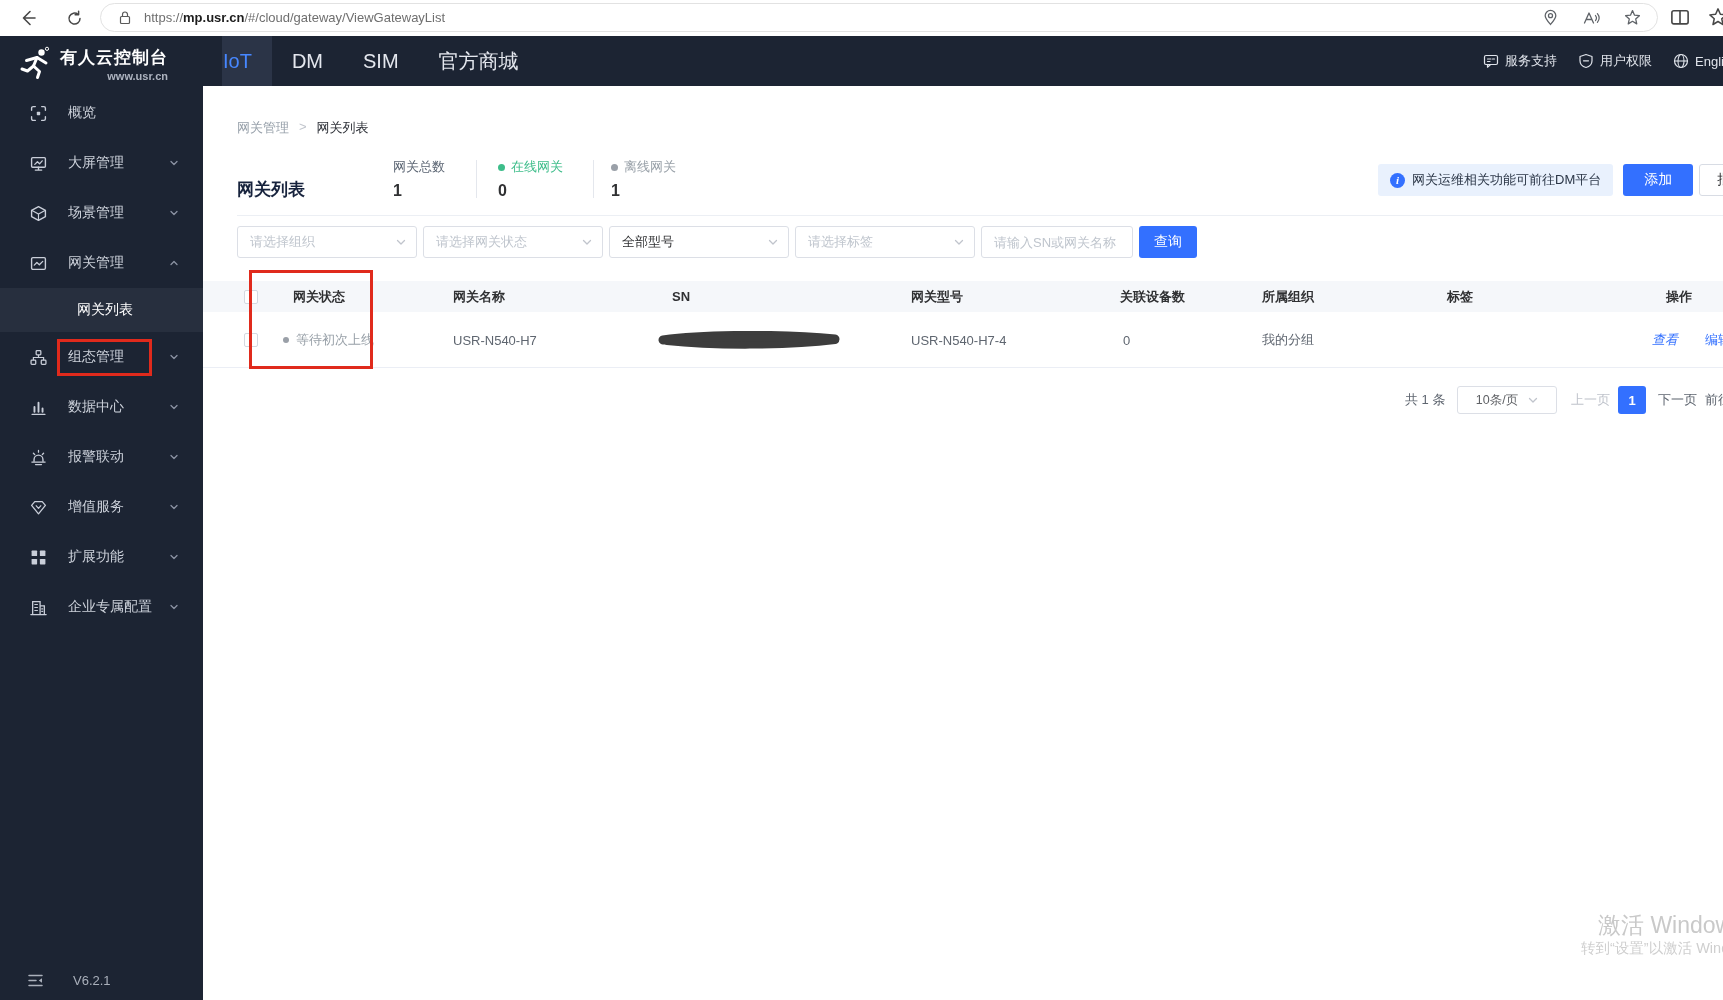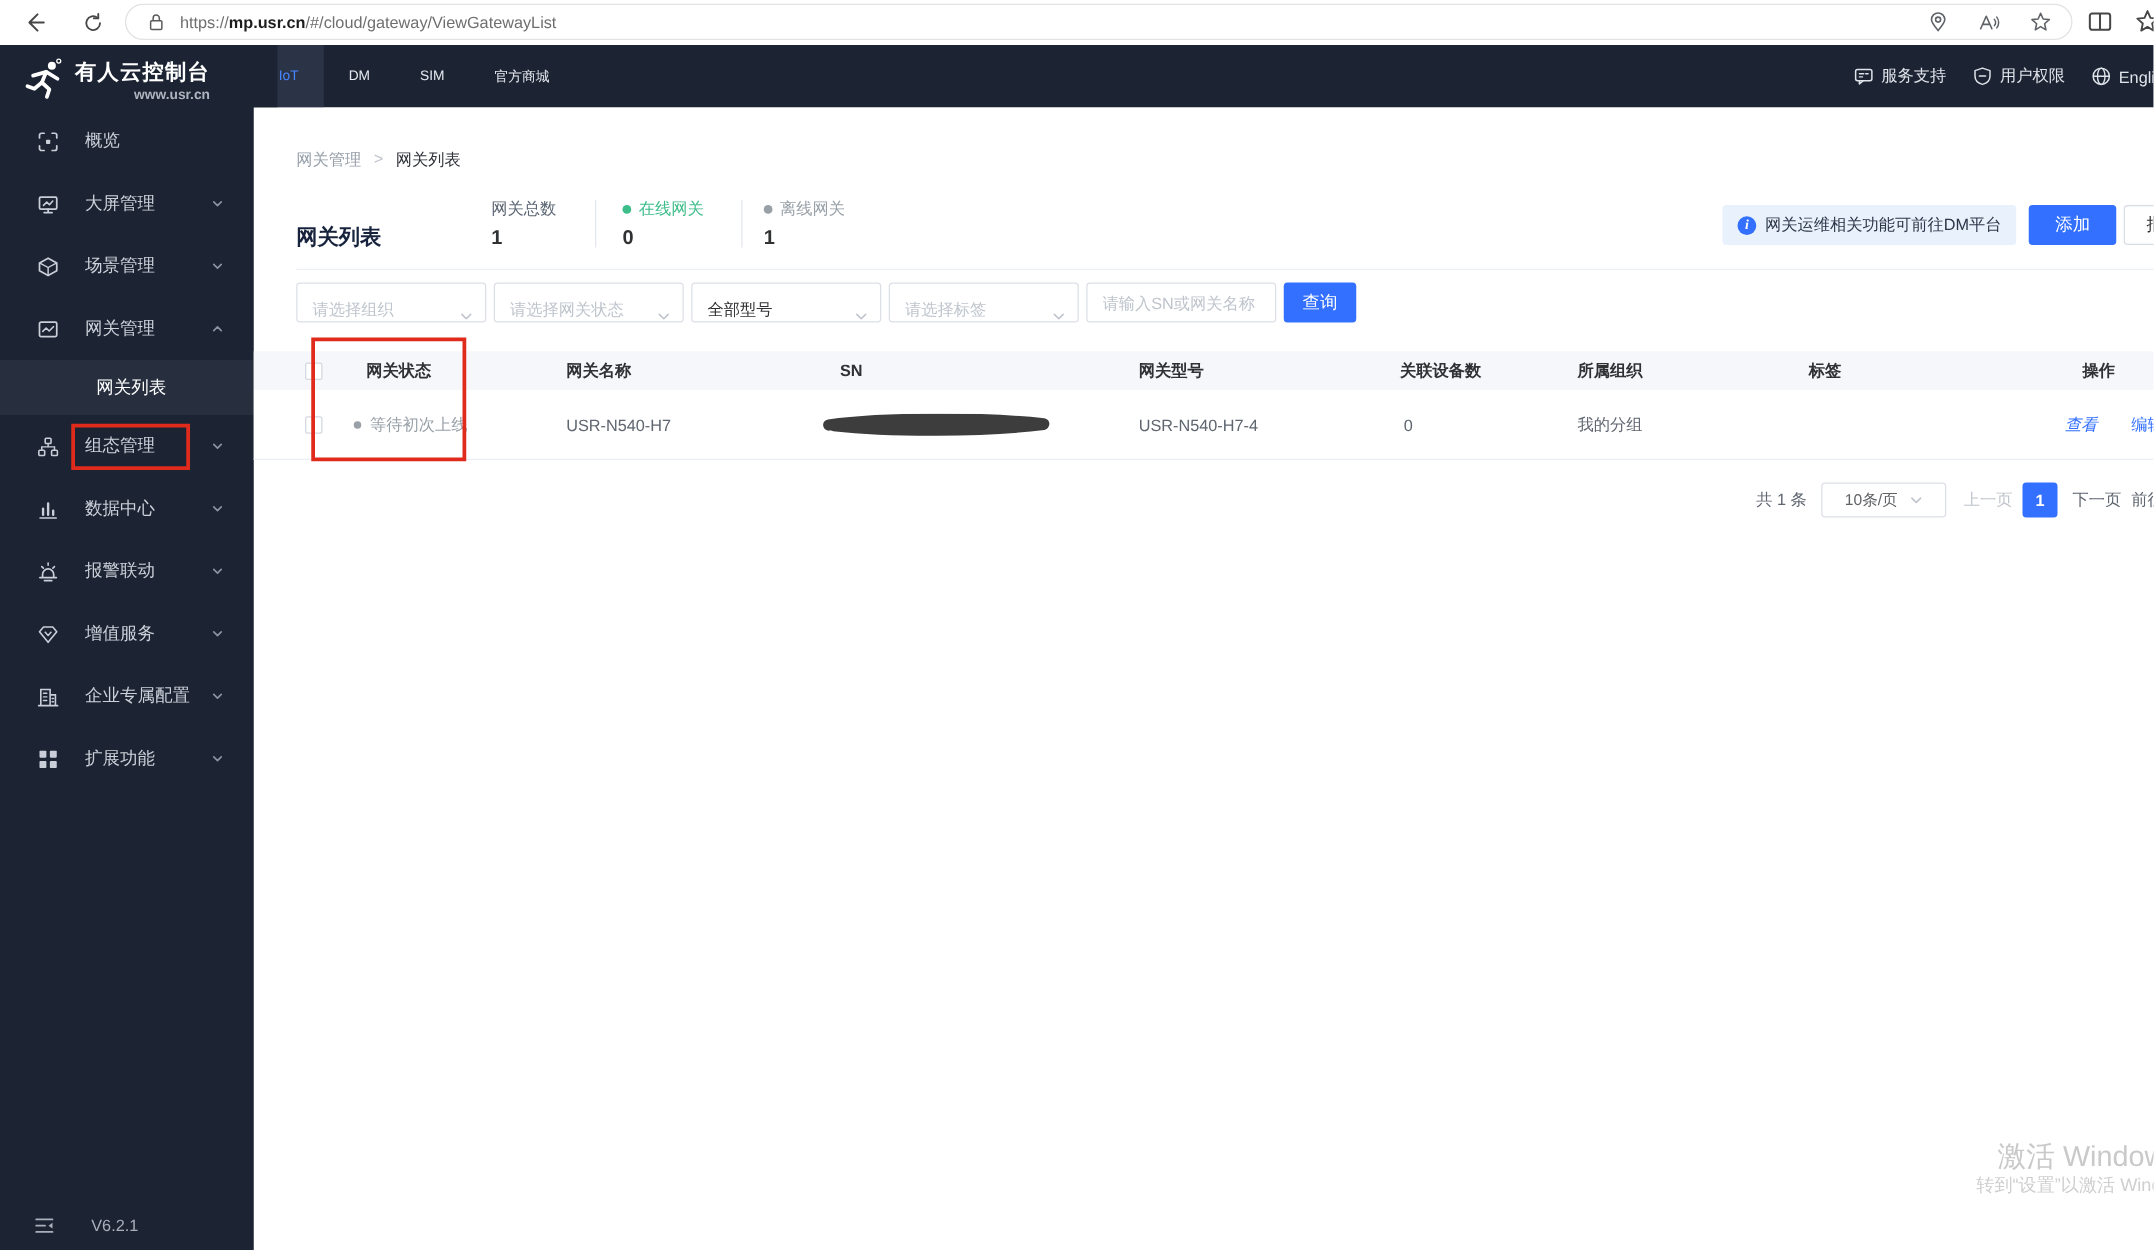--- a/index.html
+++ b/index.html
@@ -11,21 +11,21 @@
   .chrome-btn { position:absolute; top:0; width:36px; height:36px; display:flex; align-items:center; justify-content:center; color:#474747; cursor:pointer; }
   .url-pill { position:absolute; left:100px; top:3px; width:1558px; height:29px; border:1px solid #e2e2e2; border-radius:15px; background:#fff; display:flex; align-items:center; padding:0 16px; }
   .url-text { font-size:13px; color:#6f6f6f; margin-left:11px; white-space:nowrap; }
   .url-text b { color:#1d1d1d; font-weight:bold; }
   .pill-right { margin-left:auto; display:flex; align-items:center; gap:24px; }
   .chrome-right-icon { position:absolute; top:7px; }
 
   
   .topnav { position:absolute; top:36px; left:0; width:1723px; height:50px; background:#1c2433; }
   .topnav-tabs { position:absolute; left:203px; top:0; height:50px; display:flex; }
-  .tab { padding:0 20px; height:50px; display:flex; align-items:center; font-size:11px; color:#e4e7ee; cursor:pointer; }
+  .tab { padding:0 20px; height:50px; display:flex; align-items:center; font-size:20px; color:#e4e7ee; cursor:pointer; }
   .tab.active { background:#2b3447; color:#4787ff; }
   .topnav-right { position:absolute; left:1483px; top:0; height:50px; display:flex; align-items:center; gap:21px; }
   .tn-item { display:flex; align-items:center; gap:6px; color:#e0e4eb; font-size:13px; cursor:pointer; white-space:nowrap; }
 
   
   .sidebar { position:absolute; top:36px; left:0; width:222px; height:964px; background:#1c2433; }
   .brand { display:flex; align-items:flex-start; padding:10px 0 0 18px; }
   .brand-text { margin-left:8px; }
   .brand-title { color:#fff; font-size:17px; font-weight:bold; letter-spacing:1px; white-space:nowrap; }
   .brand-site { color:#aeb4c0; font-size:11px; text-align:right; margin-top:1px;font-weight:bold; }
@@ -56,21 +56,21 @@
 
   .head-right { position:absolute; top:78px; left:1175px; display:flex; align-items:center; }
   .notice-chip { height:32px; background:#e9f1fd; border-radius:3px; display:flex; align-items:center; gap:7px; padding:0 12px; font-size:13px; color:#2b3647; white-space:nowrap; }
   .i-icon { width:15px; height:15px; border-radius:50%; background:#3370ff; color:#fff; font-size:11px; font-weight:bold; font-style:italic; display:flex; align-items:center; justify-content:center; font-family:"Liberation Serif",serif; flex:none; }
   .btn { height:32px; border-radius:3px; font-size:14px; display:flex; align-items:center; justify-content:center; cursor:pointer; white-space:nowrap; }
   .btn-add { width:70px; margin-left:10px; background:#3370ff; color:#fff; }
   .btn-batch { width:110px; margin-left:6px; background:#fff; border:1px solid #d8dce4; color:#303133; justify-content:flex-start; padding-left:17px; }
   .head-divider { position:absolute; top:129px; left:34px; width:1486px; border-top:1px solid #eceff4; }
 
   .filters { position:absolute; top:140px; left:34px; display:flex; }
-  .sel { width:152px; height:32px; border:1px solid #dcdfe6; border-radius:3px; margin-right:6px; display:flex; align-items:flex-end; padding:0 10px 0 12px; font-size:13px; color:#bfc5cd; background:#fff; cursor:pointer; white-space:nowrap; }
+  .sel { width:180px; height:32px; border:1px solid #dcdfe6; border-radius:3px; margin-right:6px; display:flex; align-items:center; padding:0 10px 0 12px; font-size:13px; color:#bfc5cd; background:#fff; cursor:pointer; white-space:nowrap; }
   .sel-caret { margin-left:auto; display:flex; }
   .sel.has-value { color:#303133; }
   .txt-input { width:152px; height:32px; border:1px solid #dcdfe6; border-radius:3px; margin-right:6px; padding:0 12px; font-size:13px; color:#303133; font-family:"Liberation Sans",sans-serif; }
   .txt-input::placeholder { color:#bfc5cd; }
   .btn-query { width:58px; background:#3370ff; color:#fff; }
 
   .table { position:absolute; top:195px; left:0; width:1520px; }
   .thead { position:relative; height:31px; background:#f5f7fa; }
   .th { position:absolute; top:0; height:31px; display:flex; align-items:center; font-size:13px; font-weight:bold; color:#303133; white-space:nowrap; }
   .trow { position:relative; height:56px; border-bottom:1px solid #ebeef5; background:#fff; }
@@ -339,44 +339,44 @@
         <span class="chev">
             <svg width="10" height="10" viewBox="0 0 10 10">
               <path d="M2 3.5 L5 6.5 L8 3.5" stroke="#8b93a3" stroke-width="1.3" fill="none" stroke-linecap="round" stroke-linejoin="round"></path>
             </svg>
           </span>
       </div>
 
       <div class="menu-item">
         <span class="mi-icon">
           <svg width="17" height="17" viewBox="0 0 16 16">
+              <rect x="1.5" y="1.5" width="5.2" height="5.2" rx="0.6" fill="#c9ced9"></rect>
+              <rect x="9.3" y="1.5" width="5.2" height="5.2" rx="0.6" fill="#c9ced9"></rect>
+              <rect x="1.5" y="9.3" width="5.2" height="5.2" rx="0.6" fill="#c9ced9"></rect>
+              <rect x="9.3" y="9.3" width="5.2" height="5.2" rx="0.6" fill="#c9ced9"></rect>
+            </svg>
+        </span>
+        <span class="mi-label">扩展功能</span>
+        <span class="chev">
+            <svg width="10" height="10" viewBox="0 0 10 10">
+              <path d="M2 3.5 L5 6.5 L8 3.5" stroke="#8b93a3" stroke-width="1.3" fill="none" stroke-linecap="round" stroke-linejoin="round"></path>
+            </svg>
+          </span>
+      </div>
+
+      <div class="menu-item">
+        <span class="mi-icon">
+          <svg width="17" height="17" viewBox="0 0 16 16">
               <path d="M2.5 14.5 V2.5 H9.5 V14.5" stroke="#c9ced9" stroke-width="1.2" fill="none"></path>
               <path d="M9.5 6.5 H13.5 V14.5" stroke="#c9ced9" stroke-width="1.2" fill="none"></path>
               <path d="M0.8 14.6 H15.2" stroke="#c9ced9" stroke-width="1.2" stroke-linecap="round"></path>
               <path d="M4.5 5.2 H7 M4.5 8 H7 M4.5 10.8 H7 M11 9.3 H12 M11 11.6 H12" stroke="#c9ced9" stroke-width="1.1" stroke-linecap="round"></path>
             </svg>
         </span>
         <span class="mi-label">企业专属配置</span>
-        <span class="chev">
-            <svg width="10" height="10" viewBox="0 0 10 10">
-              <path d="M2 3.5 L5 6.5 L8 3.5" stroke="#8b93a3" stroke-width="1.3" fill="none" stroke-linecap="round" stroke-linejoin="round"></path>
-            </svg>
-          </span>
-      </div>
-
-      <div class="menu-item">
-        <span class="mi-icon">
-          <svg width="17" height="17" viewBox="0 0 16 16">
-              <rect x="1.5" y="1.5" width="5.2" height="5.2" rx="0.6" fill="#c9ced9"></rect>
-              <rect x="9.3" y="1.5" width="5.2" height="5.2" rx="0.6" fill="#c9ced9"></rect>
-              <rect x="1.5" y="9.3" width="5.2" height="5.2" rx="0.6" fill="#c9ced9"></rect>
-              <rect x="9.3" y="9.3" width="5.2" height="5.2" rx="0.6" fill="#c9ced9"></rect>
-            </svg>
-        </span>
-        <span class="mi-label">扩展功能</span>
         <span class="chev">
             <svg width="10" height="10" viewBox="0 0 10 10">
               <path d="M2 3.5 L5 6.5 L8 3.5" stroke="#8b93a3" stroke-width="1.3" fill="none" stroke-linecap="round" stroke-linejoin="round"></path>
             </svg>
           </span>
       </div>
 
     </div>
 
     <div class="sidebar-bottom">

